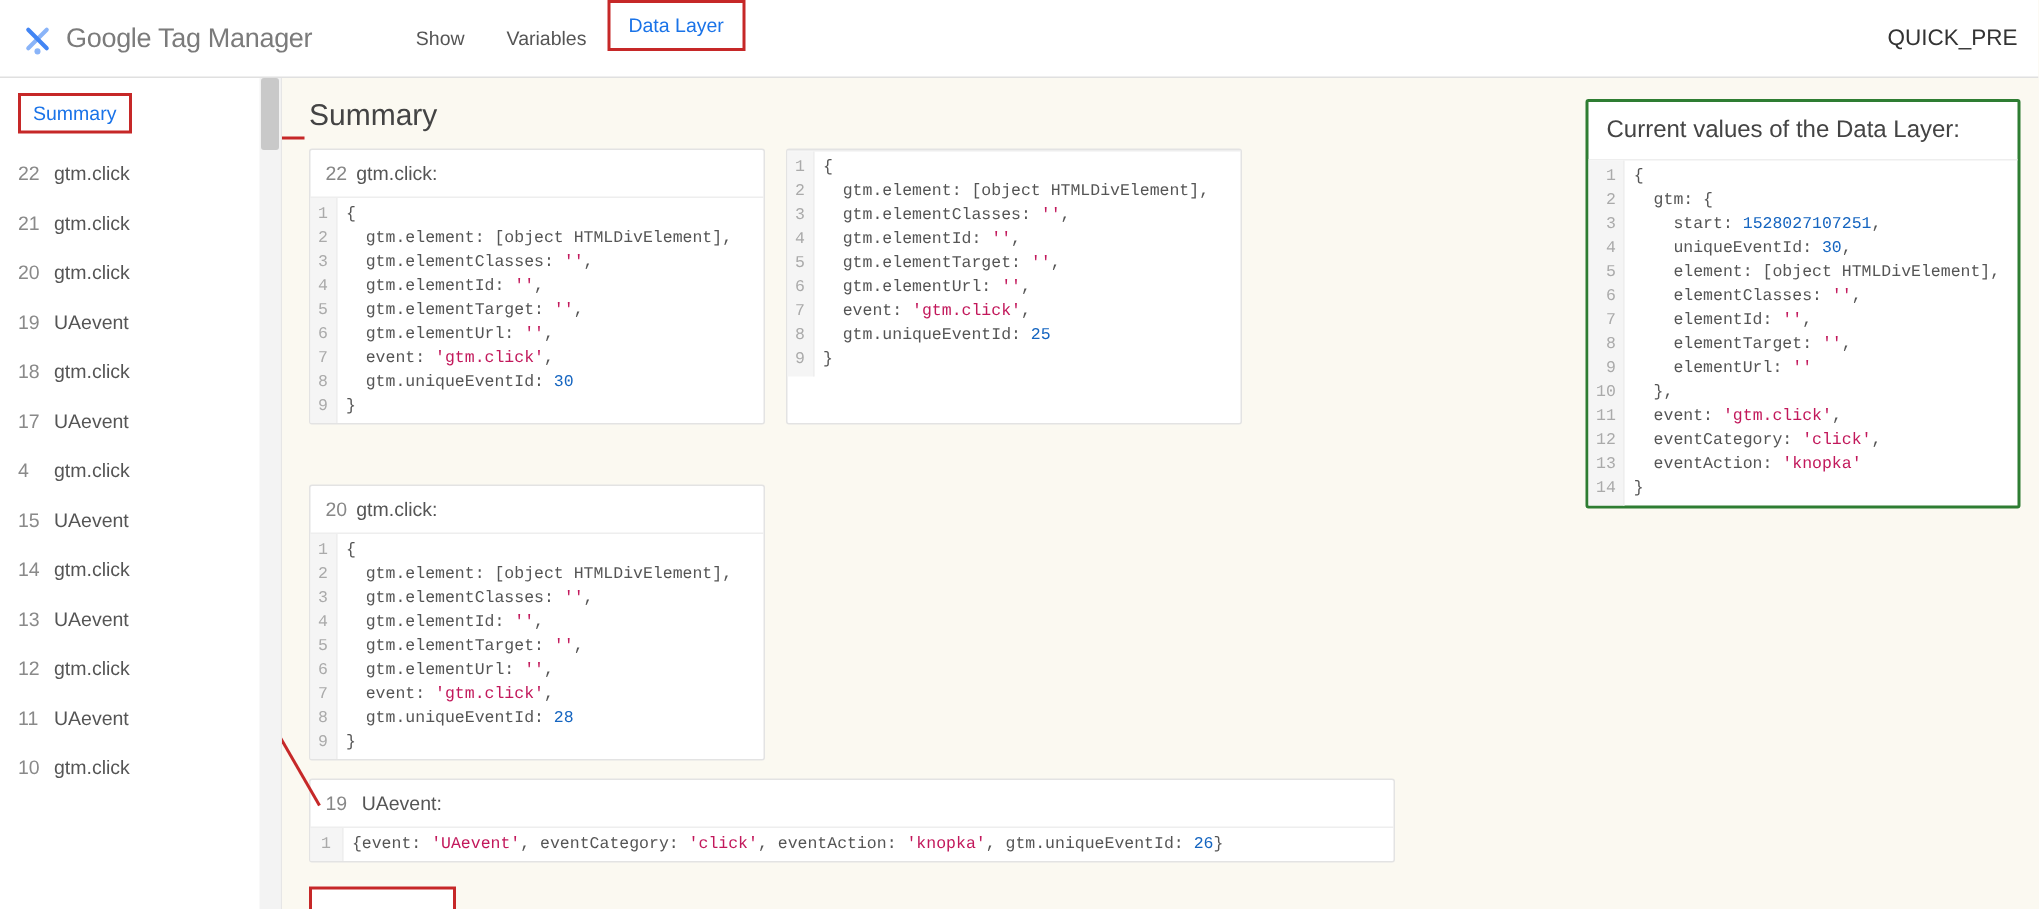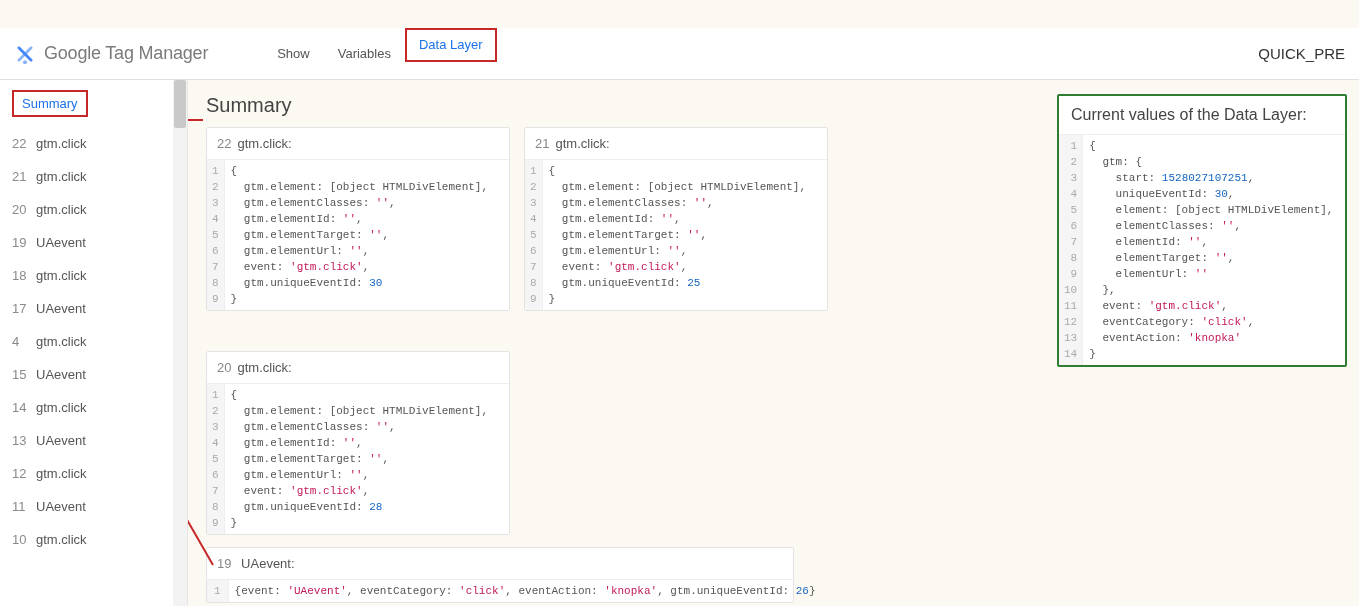--- a/index.html
+++ b/index.html
@@ -13,21 +13,20 @@
   overflow: hidden;
   position: relative;
 }
 .topbar {
   height: 52px;
   background: #fff;
   border-bottom: 1px solid #e0e0e0;
   display: flex;
   align-items: center;
   padding: 0 14px;
-  margin-top: 28px;
 }
 .logo-wrap {
   display: flex;
   align-items: center;
   gap: 8px;
 }
 .logo-icon {
   width: 22px; height: 22px;
 }
 .logo-text {
@@ -128,21 +127,21 @@
   flex-wrap: wrap;
   max-width: 640px;
 }
 .card, .card-wide {
   background: #fff;
   border: 1px solid #e3e3e3;
   border-radius: 2px;
   margin-bottom: 12px;
 }
 .card { width: 304px; }
-.card-wide { width: 588px; }
+.card-wide { width: 724px; }
 .card-head {
   padding: 8px 10px;
   font-size: 13px;
   color: #555;
 }
 .card-head .ev-num { color: #888; margin-right: 6px; }
 .code-block {
   border-top: 1px solid #eee;
   display: flex;
   font-family: 'Courier New', Courier, monospace;
@@ -305,23 +304,20 @@
   gtm.elementClasses: <span class="str">''</span>,
   gtm.elementId: <span class="str">''</span>,
   gtm.elementTarget: <span class="str">''</span>,
   gtm.elementUrl: <span class="str">''</span>,
   event: <span class="str">'gtm.click'</span>,
   gtm.uniqueEventId: <span class="num">30</span>
 }</div>
     </div>
         </div>
         <div class="card">
-    <div class="card-head">
-      <span class="ev-num">21</span><span>gtm.click</span>:
-    </div>
     <div class="code-block">
       <div class="gutter">1
 2
 3
 4
 5
 6
 7
 8
 9</div>

